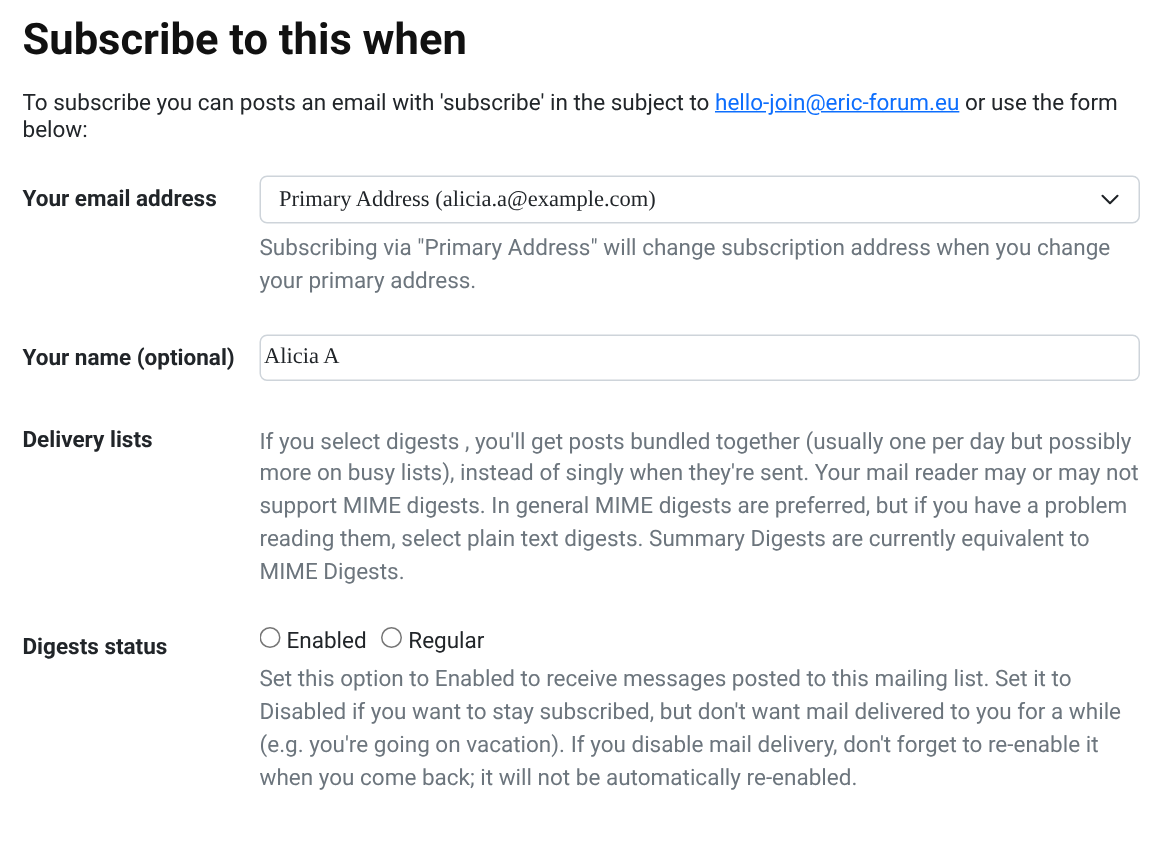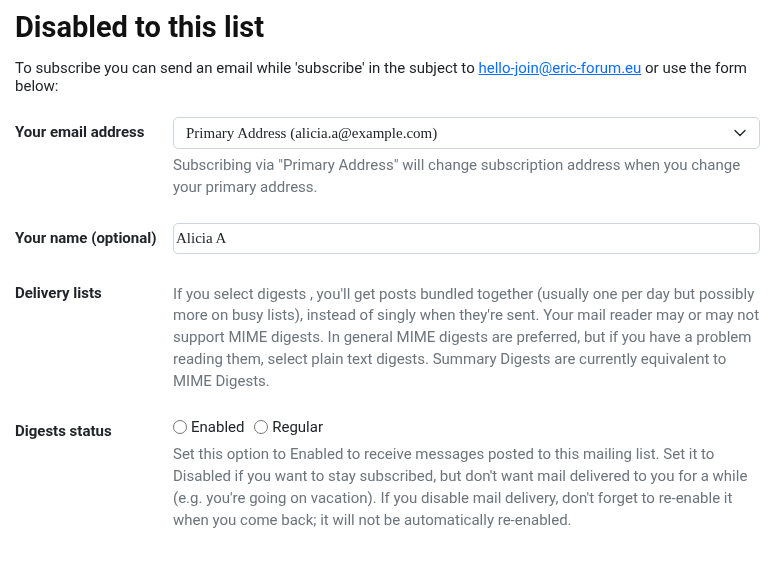--- a/index.html
+++ b/index.html
@@ -79,41 +79,41 @@
       margin-top: 6px;
       font-size: 15px;
       color: #6c757d;
       line-height: 1.45;
     }
     .radio-group {
       padding-top: 2px;
     }
     .radio-opt {
       display: inline-flex;
-      align-items: center;
+      align-items: flex-start;
       margin-right: 6px;
     }
     .radio-opt input[type="radio"] {
       margin: 0 4px 0 0;
       width: 14px;
       height: 14px;
       accent-color: #0d6efd;
     }
     .radio-opt span {
       color: #212529;
       font-size: 15px;
     }
   </style>
 </head>
 <body>
 
-<h1>Disabled to this list</h1>
+<h1>Subscribe to this when</h1>
 
 <p class="intro">
-  <span>To subscribe you can send an email while 'subscribe' in the subject to </span><a href="#">hello-join@eric-forum.eu</a><span> or use the form below:</span>
+  <span>To subscribe you can posts an email with 'subscribe' in the subject to </span><a href="#">hello-join@eric-forum.eu</a><span> or use the form below:</span>
 </p>
 
 <div class="form-row">
   <div class="label-col">
     <label>Your email address</label>
   </div>
   <div class="input-col">
     <div class="select-wrap">
       <select class="form-select">
         <option>Primary Address (alicia.a@example.com)</option>

